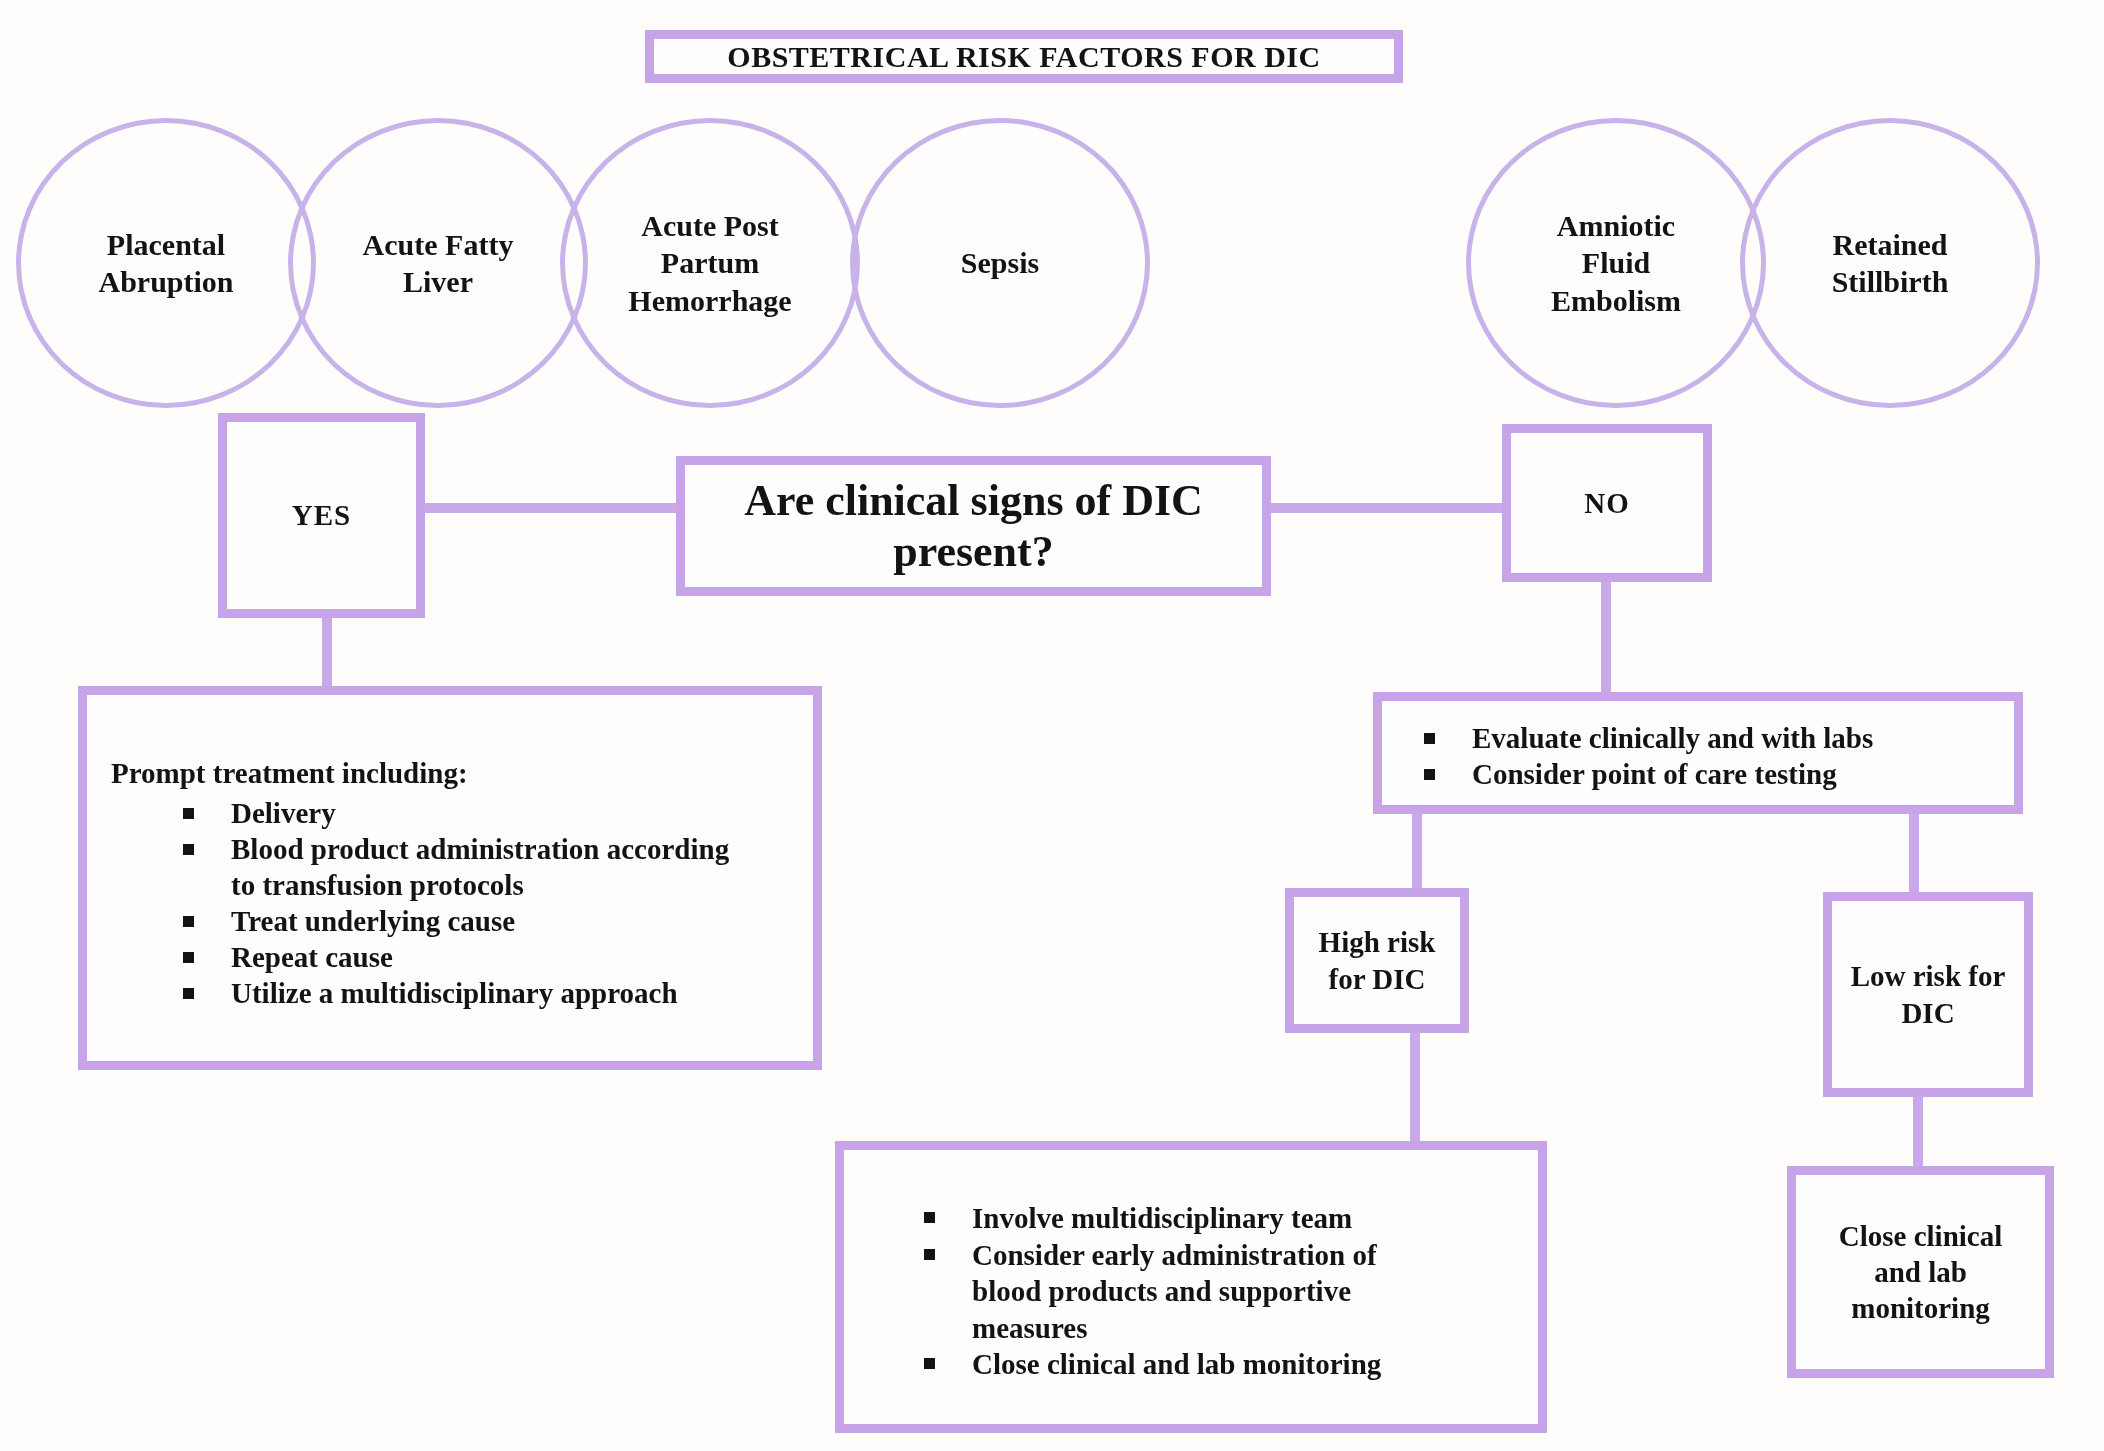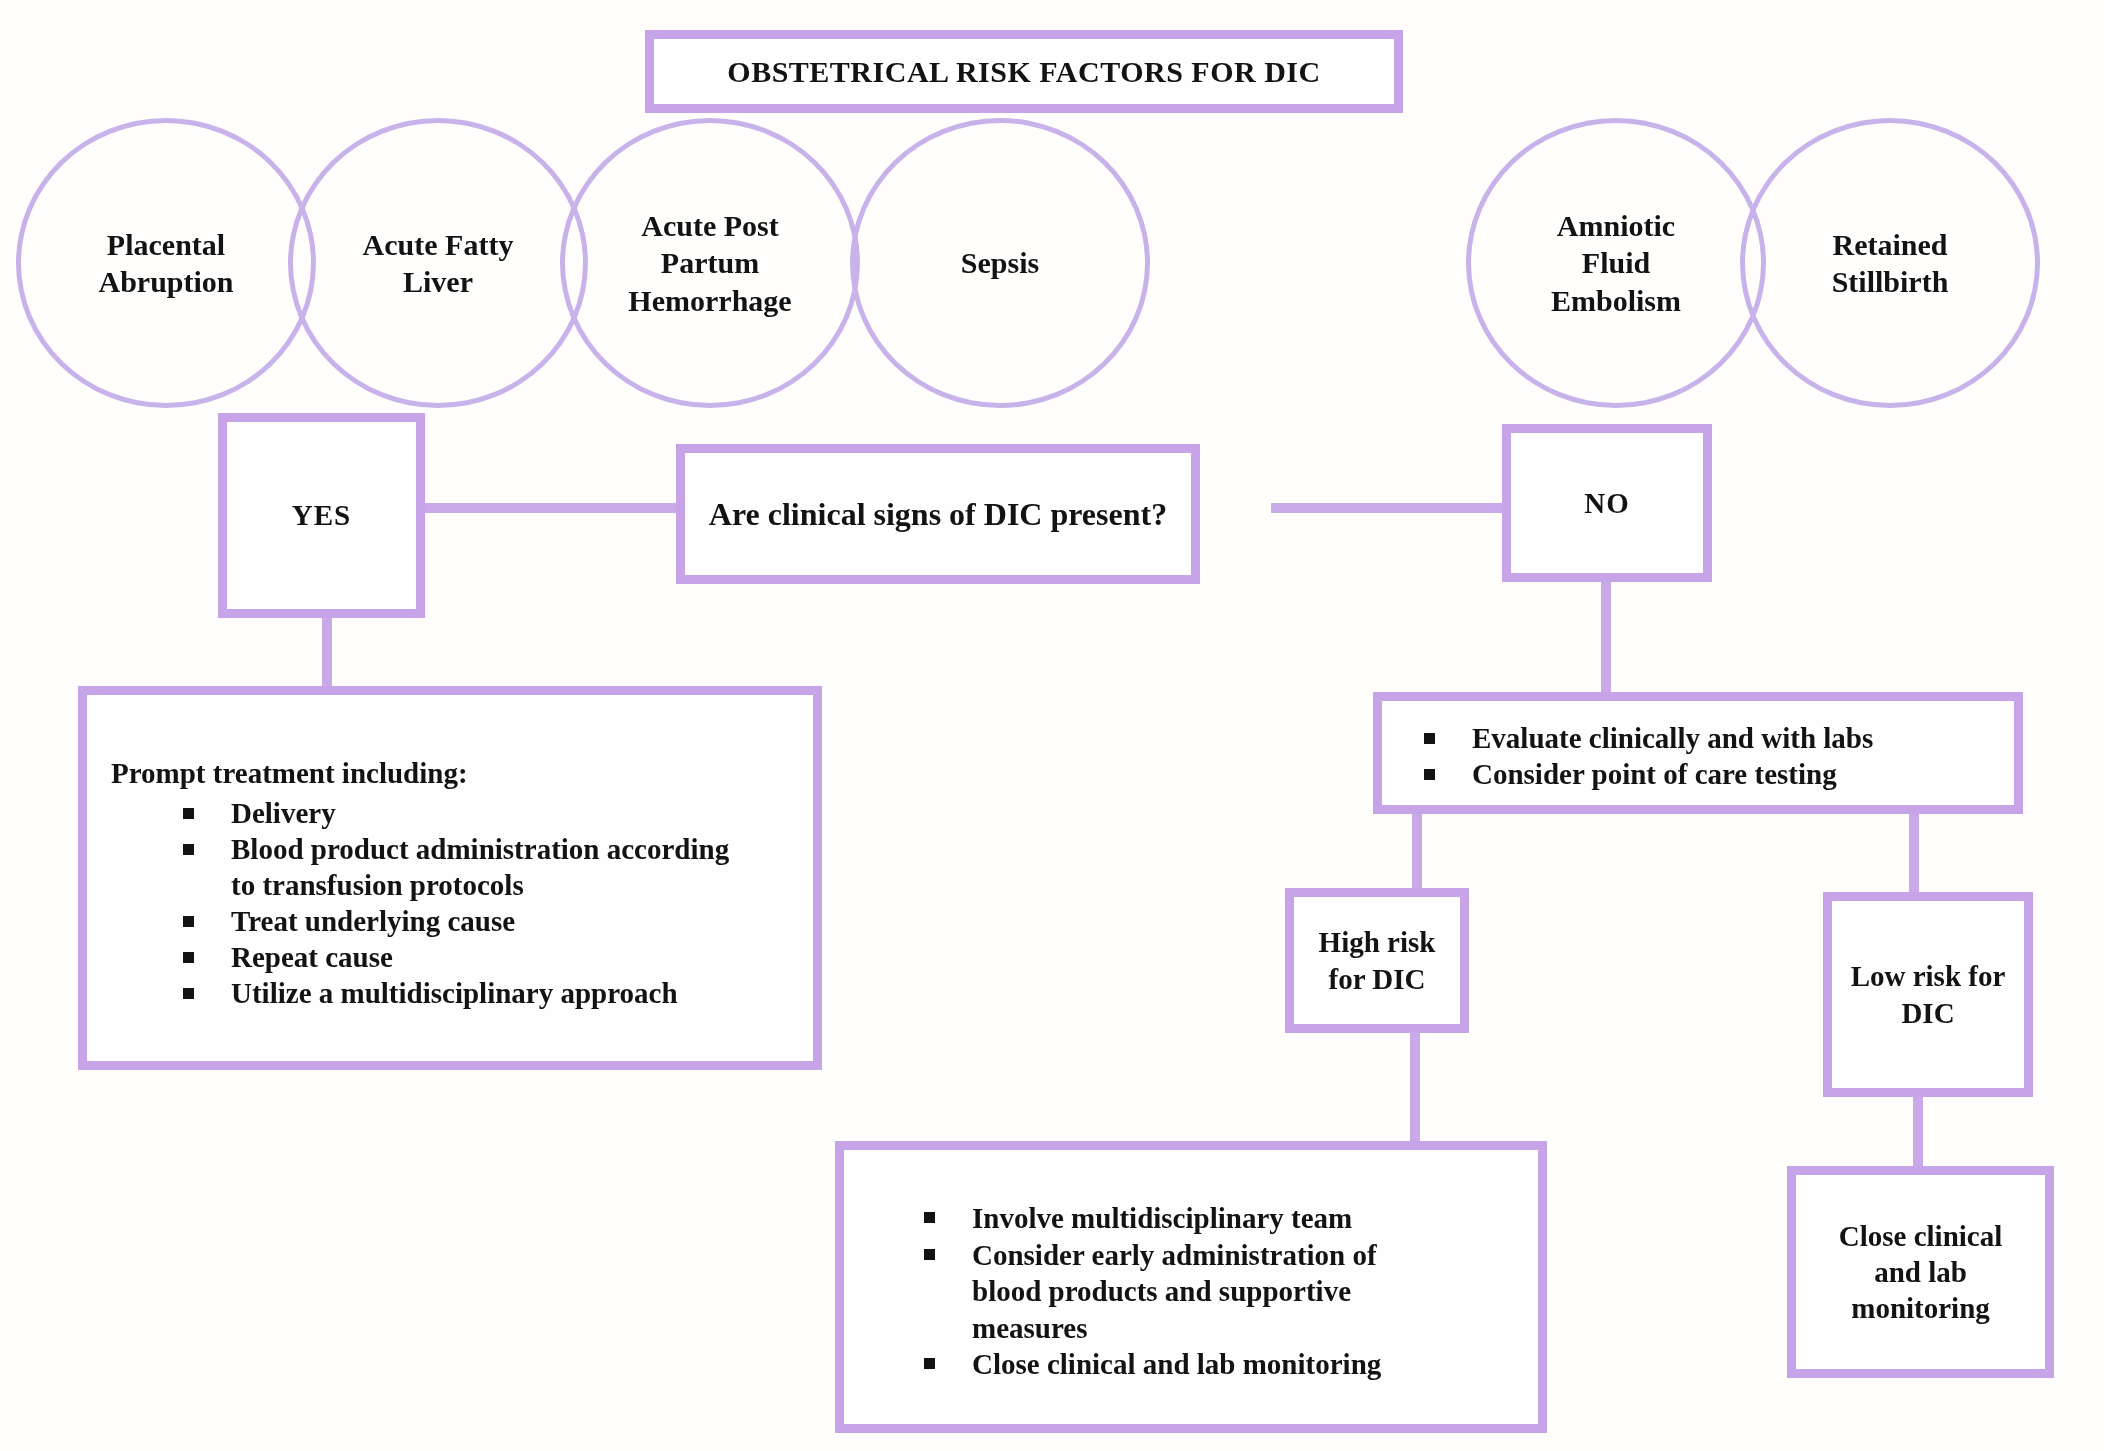--- a/index.html
+++ b/index.html
@@ -56,25 +56,25 @@
     font-size:30px;
     line-height:1.25;
     max-width:220px;
   }
   .connector{
     position:absolute;
     background:var(--connector);
     z-index:1;
   }
   .title-box{
-    left:645px;top:30px;width:758px;height:83px;
+    left:645px;top:30px;width:758px;height:53px;
     font-size:30px;letter-spacing:.5px;
   }
   .yes-box{left:218px;top:413px;width:207px;height:205px;font-size:29px;letter-spacing:1px;}
-  .question-box{left:676px;top:444px;width:524px;height:140px;font-size:32px;}
+  .question-box{left:676px;top:456px;width:595px;height:140px;font-size:44px;}
   .no-box{left:1502px;top:424px;width:210px;height:158px;font-size:29px;letter-spacing:1px;}
 
   .prompt-box{left:78px;top:686px;width:744px;height:384px;padding:58px 20px 0 24px;font-size:29px;}
   .prompt-box .box-heading{margin:4px 0 6px 0;}
   ul.bullets{list-style:none;margin:0;padding:0 0 0 70px;}
   ul.bullets li{
     position:relative;
     padding-left:50px;
     line-height:1.24;
     max-width:520px;

